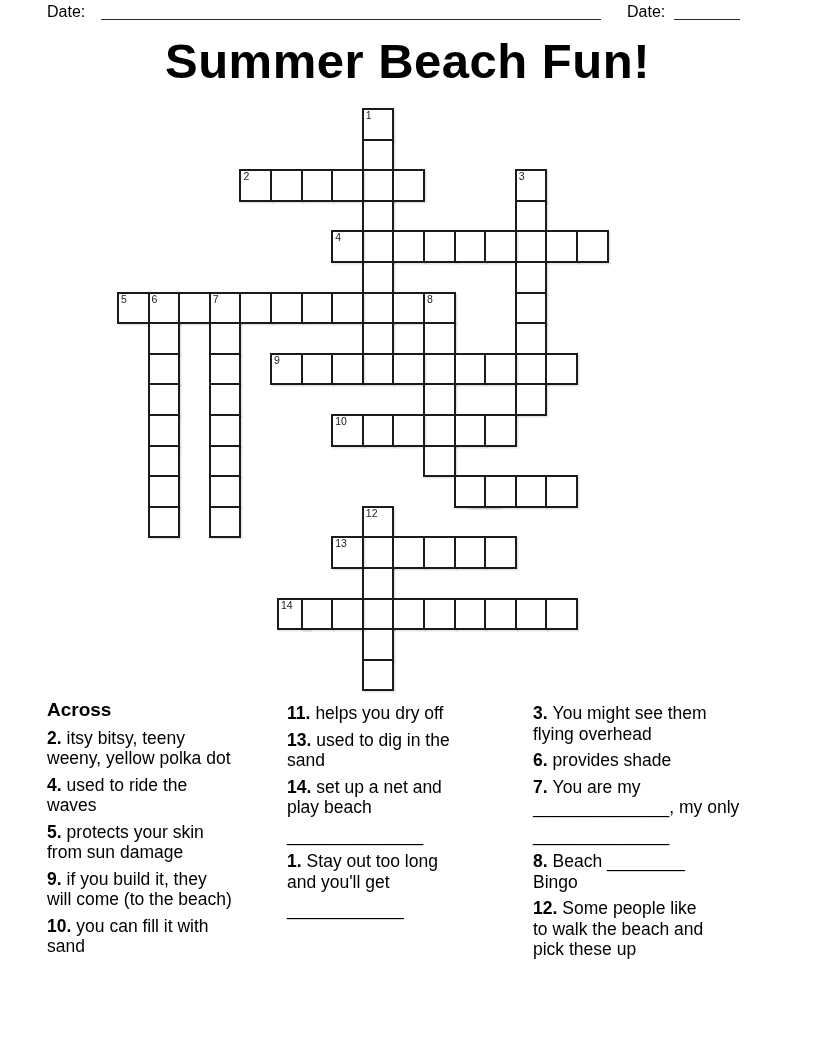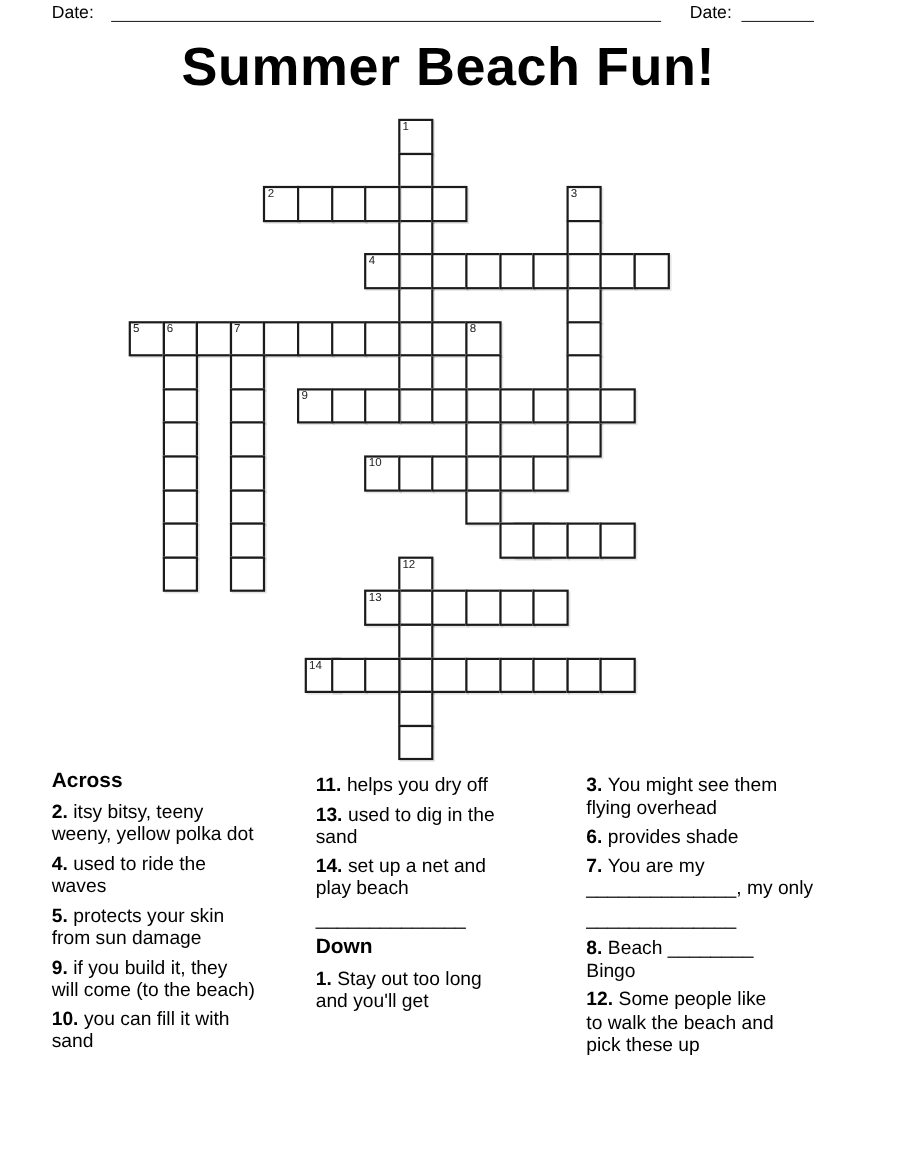--- a/index.html
+++ b/index.html
@@ -186,23 +186,22 @@
 will come (to the beach)</span></div>
     <div class="clue"><span class="num">10.</span><span class="txt">you can fill it with
 sand</span></div>
   </div>
 <div class="clue-col" id="clue-col-2">
     <div class="clue"><span class="num">11.</span><span class="txt">helps you dry off</span></div>
     <div class="clue"><span class="num">13.</span><span class="txt">used to dig in the
 sand</span></div>
     <div class="clue"><span class="num">14.</span><span class="txt">set up a net and
 play beach</span><div class="blank">______________</div></div>
-    <div class="clues-heading">Down</div>
     <div class="clue"><span class="num">1.</span><span class="txt">Stay out too long
-and you'll get</span></div>
+and you'll get</span><div class="blank">____________</div></div>
   </div>
 <div class="clue-col" id="clue-col-3">
     <div class="clue"><span class="num">3.</span><span class="txt">You might see them
 flying overhead</span></div>
     <div class="clue"><span class="num">6.</span><span class="txt">provides shade</span></div>
     <div class="clue"><span class="num">7.</span><span class="txt">You are my
 ______________, my only</span><div class="blank">______________</div></div>
     <div class="clue"><span class="num">8.</span><span class="txt">Beach ________
 Bingo</span></div>
     <div class="clue"><span class="num">12.</span><span class="txt">Some people like

